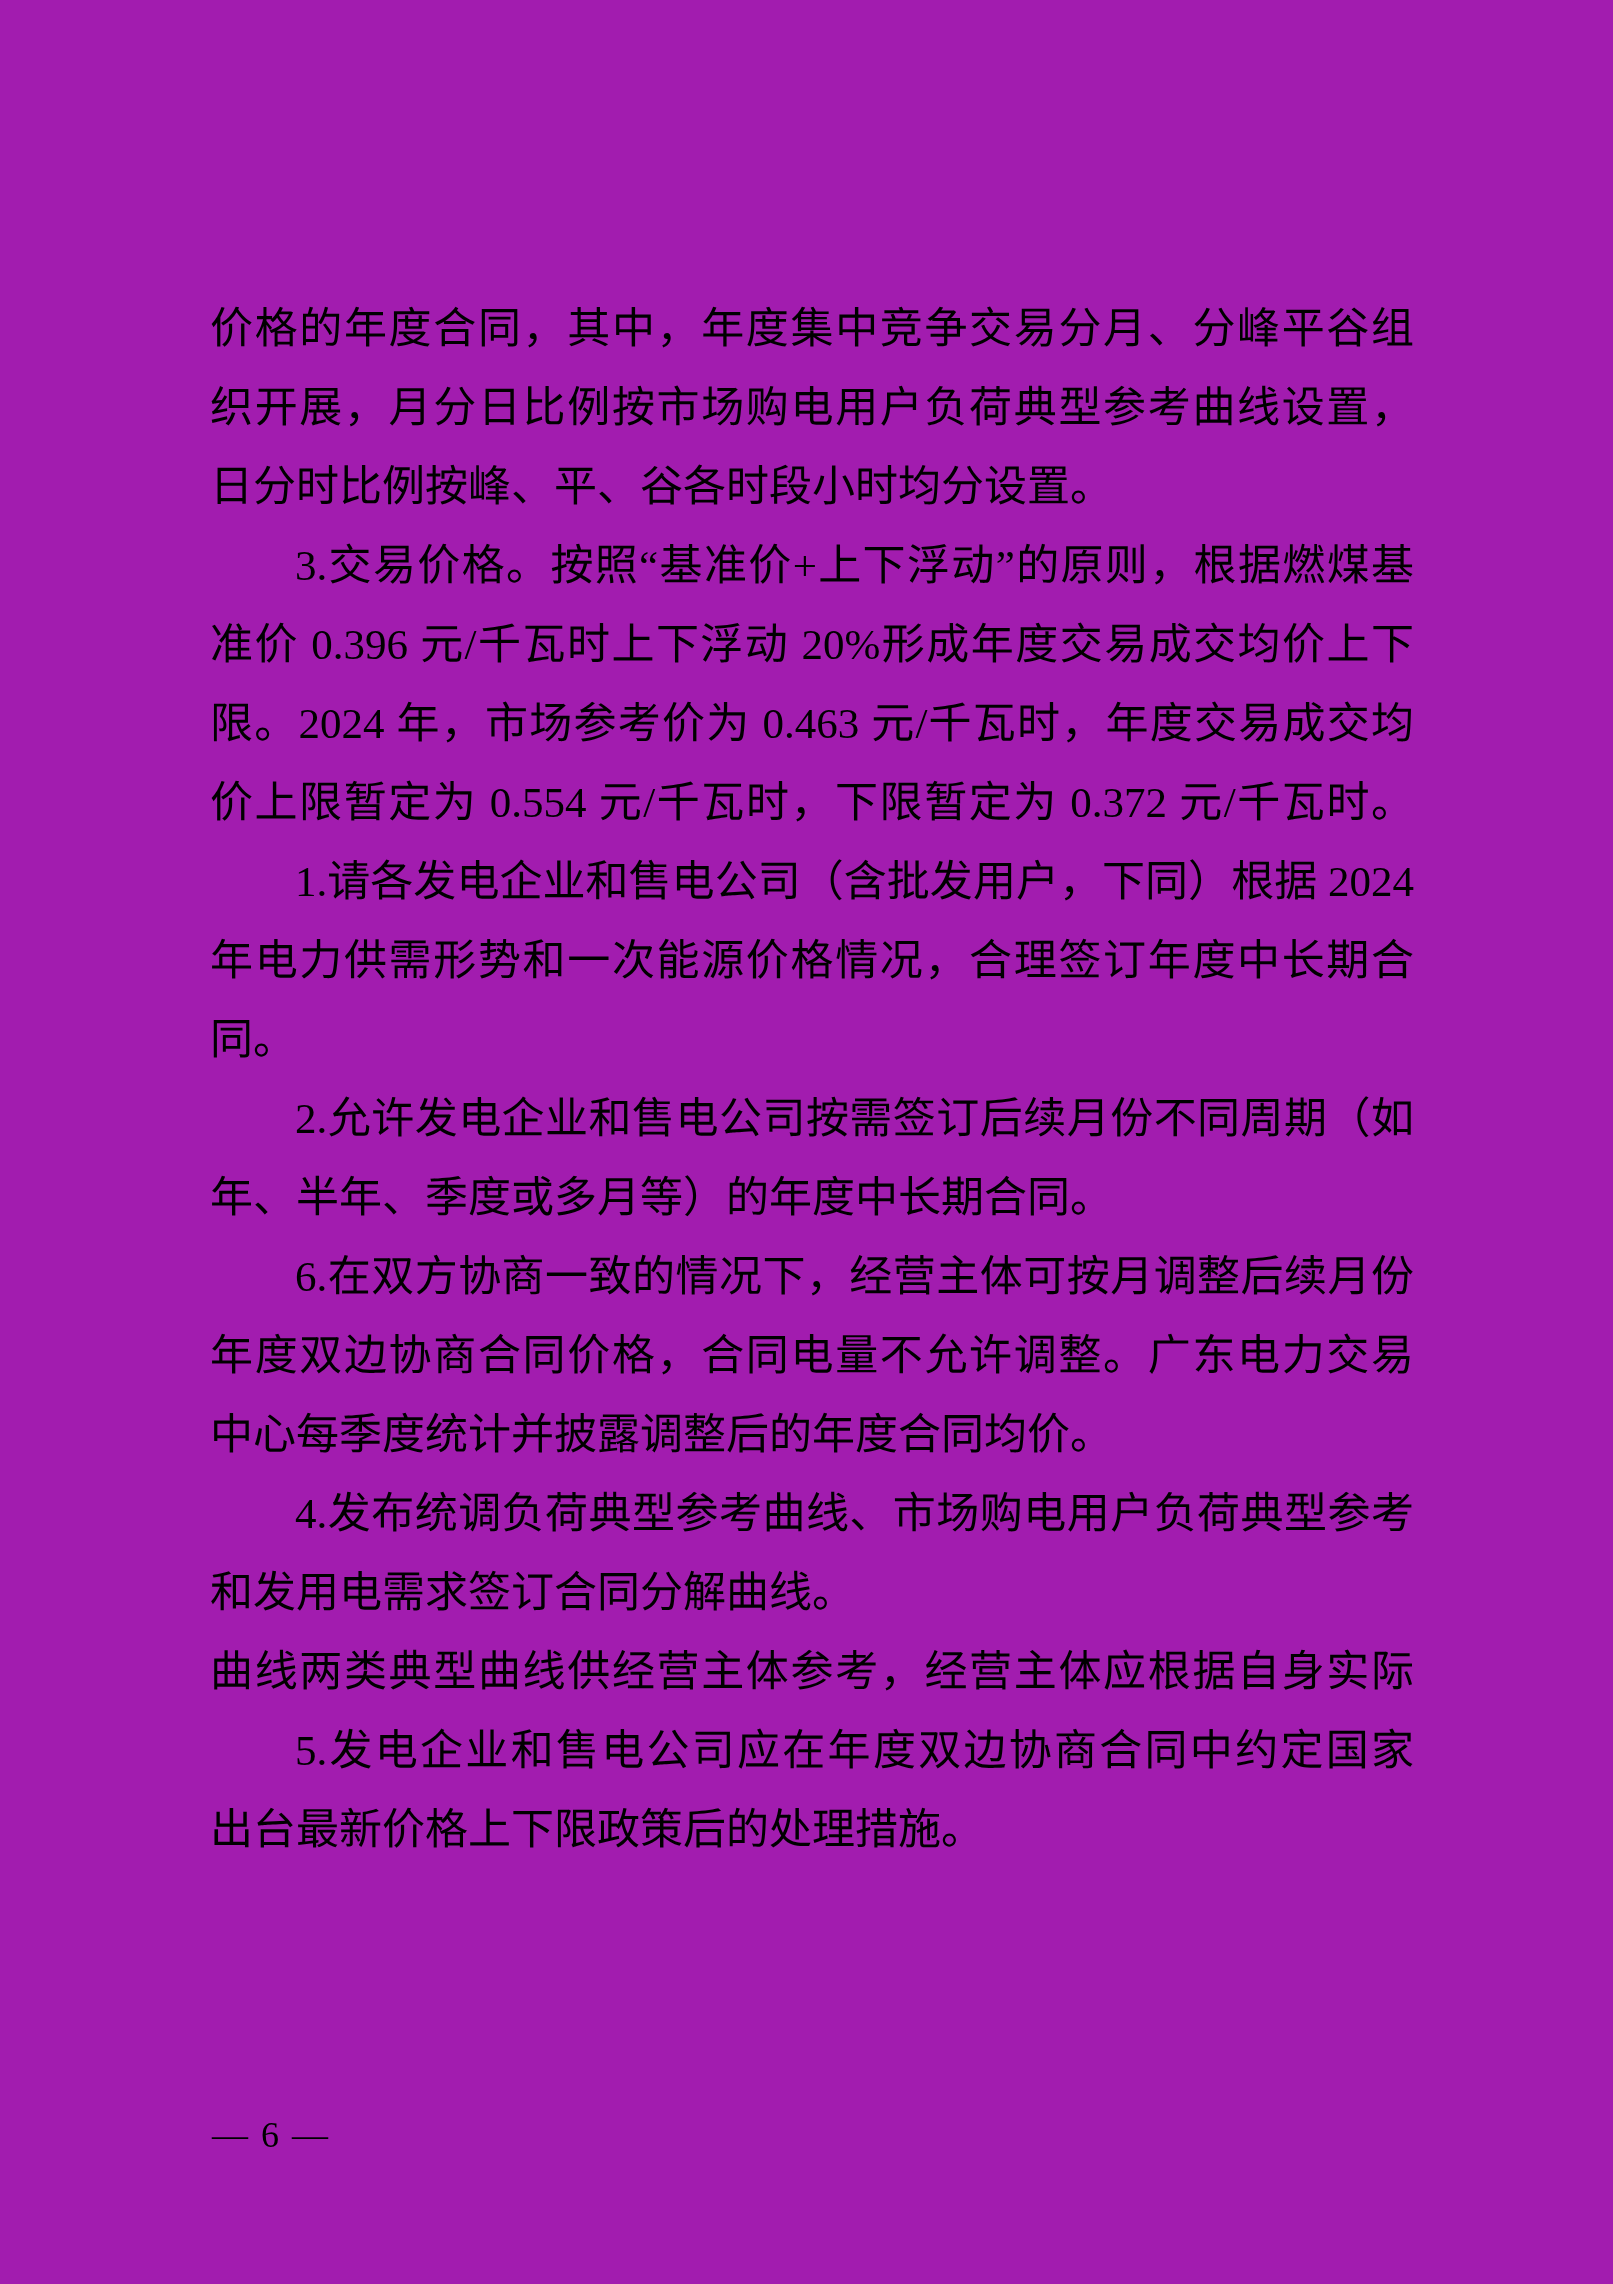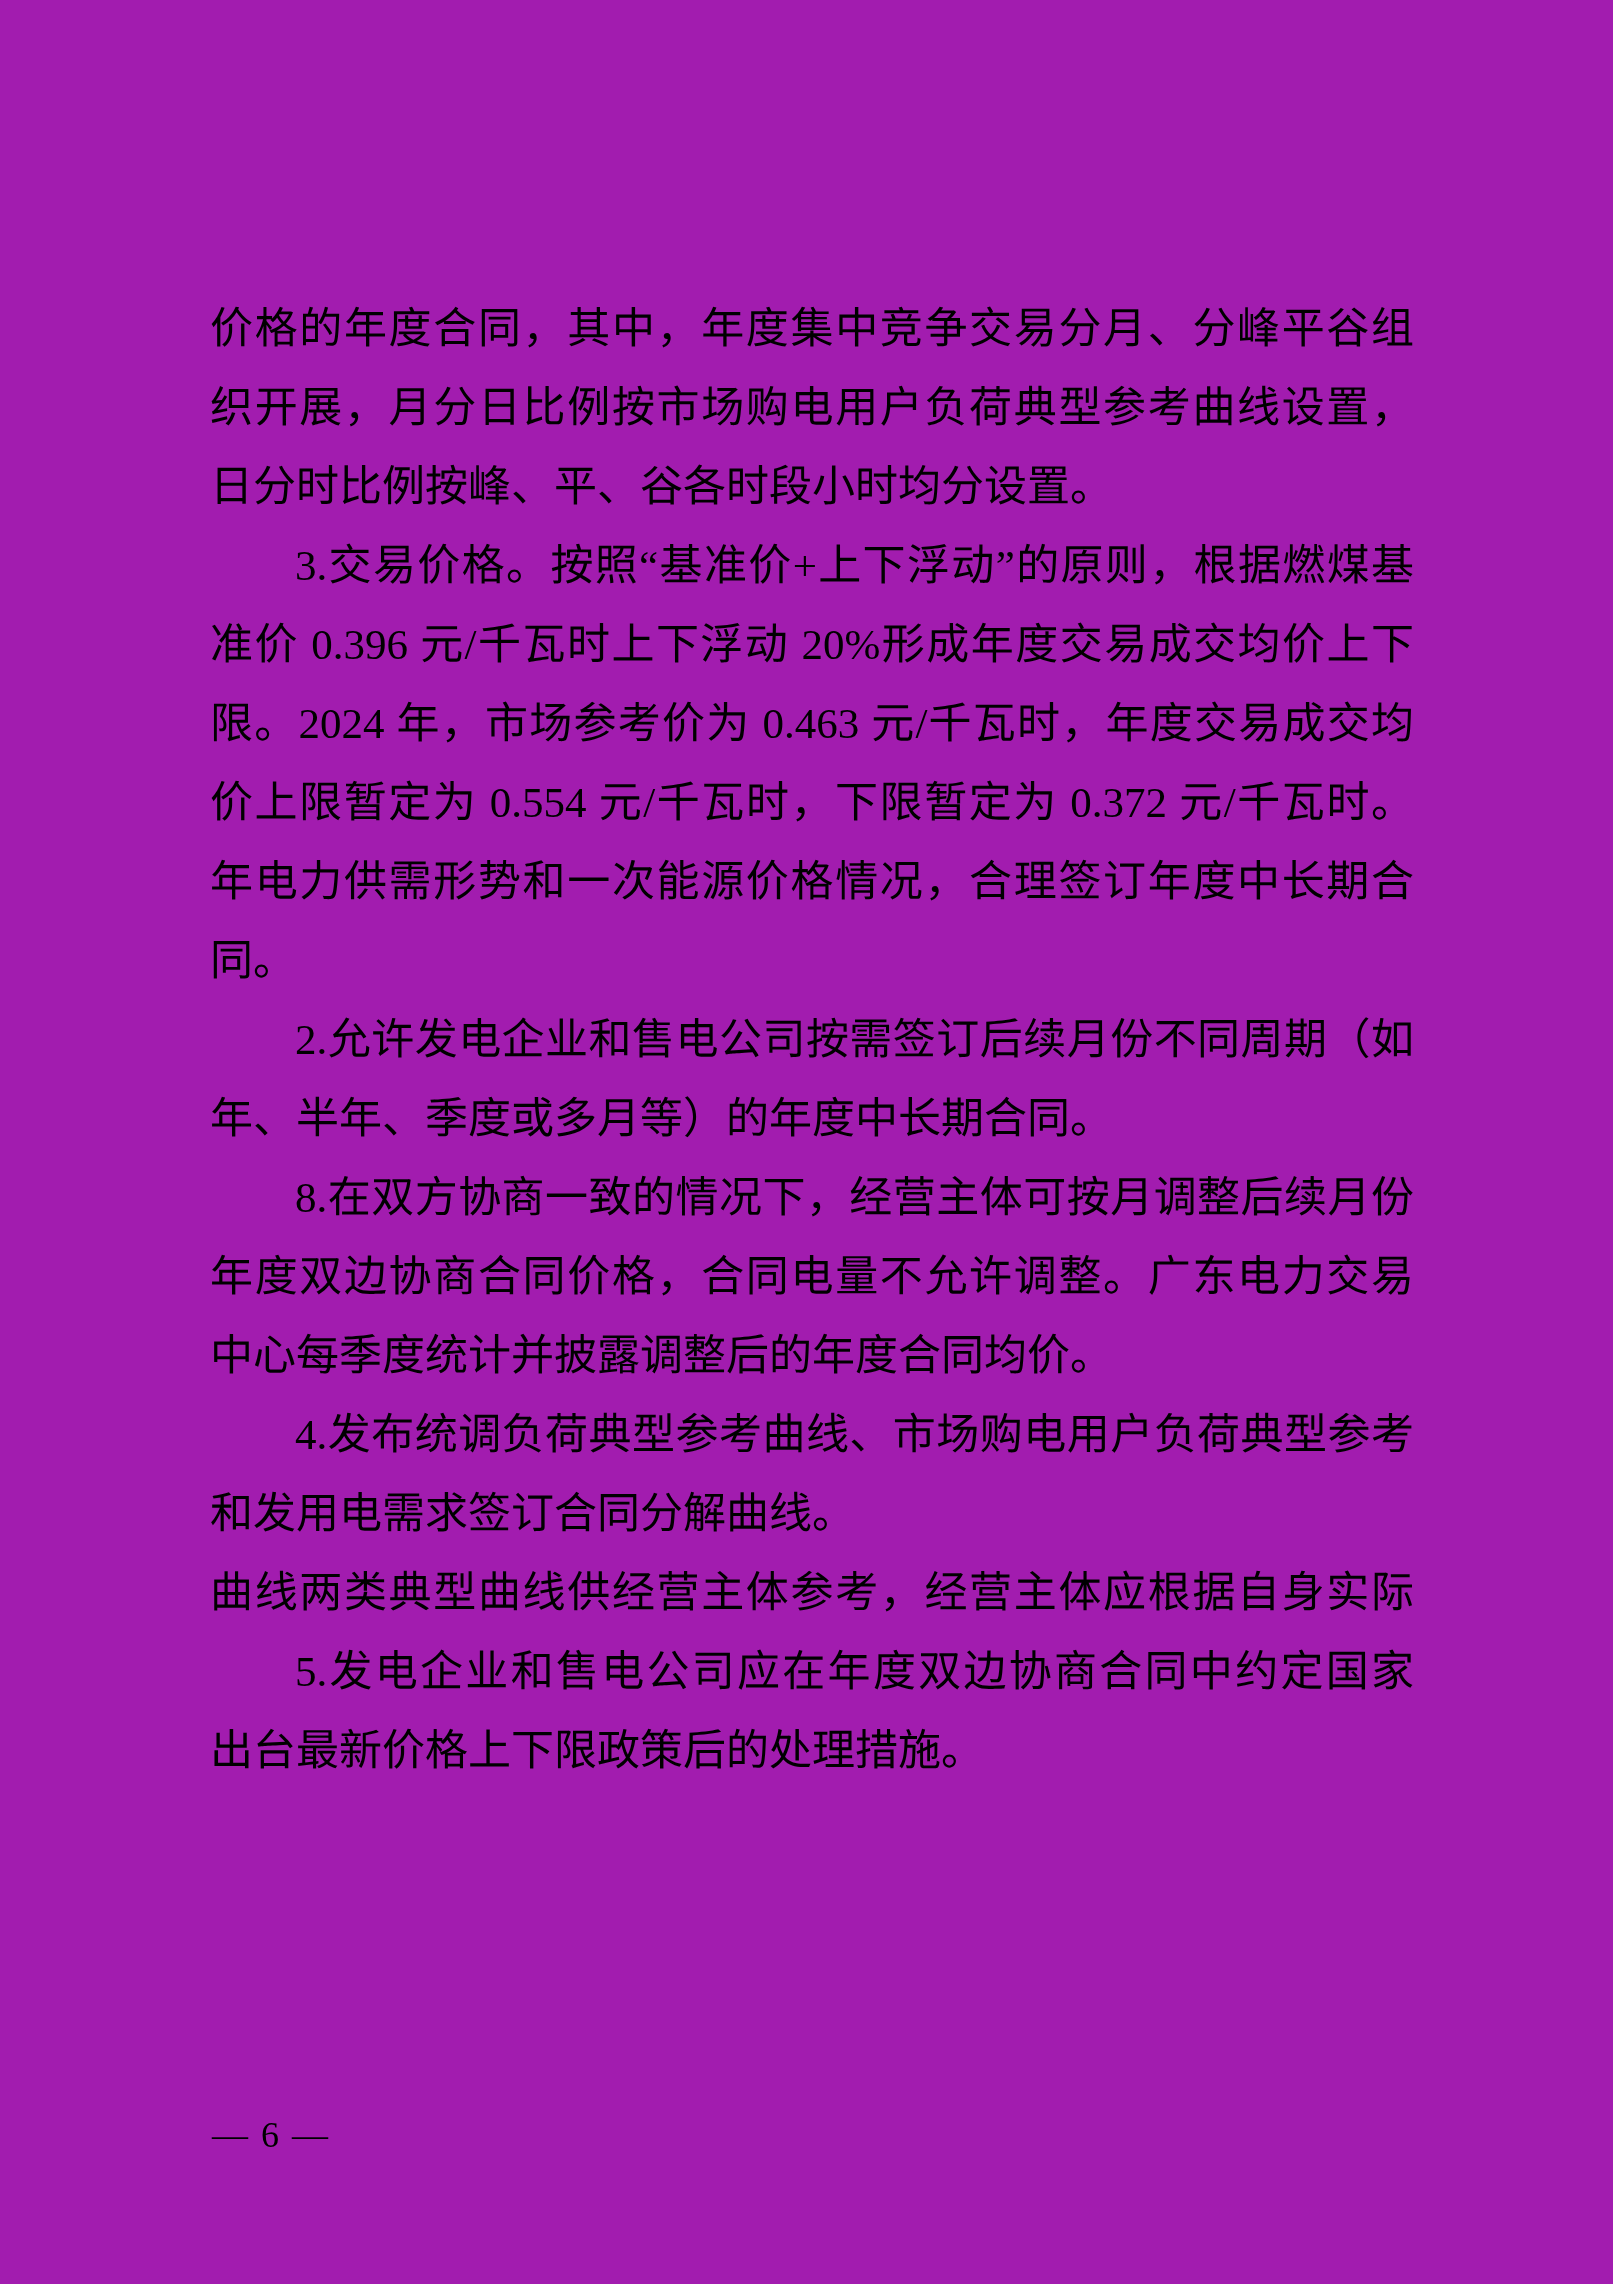--- a/index.html
+++ b/index.html
@@ -53,25 +53,26 @@
 
 <div class="page">
   <div class="doc">
       <div class="line just">价格的年度合同，其中，年度集中竞争交易分月、分峰平谷组</div>
       <div class="line just">织开展，月分日比例按市场购电用户负荷典型参考曲线设置，</div>
       <div class="line">日分时比例按峰、平、谷各时段小时均分设置。</div>
       <div class="line indent just">3.交易价格。按照“基准价+上下浮动”的原则，根据燃煤基</div>
       <div class="line just">准价 0.396 元/千瓦时上下浮动 20%形成年度交易成交均价上下</div>
       <div class="line just">限。2024 年，市场参考价为 0.463 元/千瓦时，年度交易成交均</div>
       <div class="line just">价上限暂定为 0.554 元/千瓦时，下限暂定为 0.372 元/千瓦时。</div>
+      <div class="line indent just">1.请各发电企业和售电公司（含批发用户，下同）根据 2024</div>
       <div class="line just">年电力供需形势和一次能源价格情况，合理签订年度中长期合</div>
       <div class="line">同。</div>
       <div class="line indent just">2.允许发电企业和售电公司按需签订后续月份不同周期（如</div>
       <div class="line">年、半年、季度或多月等）的年度中长期合同。</div>
-      <div class="line indent just">8.在双方协商一致的情况下，经营主体可按月调整后续月份</div>
+      <div class="line indent just">6.在双方协商一致的情况下，经营主体可按月调整后续月份</div>
       <div class="line just">年度双边协商合同价格，合同电量不允许调整。广东电力交易</div>
       <div class="line">中心每季度统计并披露调整后的年度合同均价。</div>
       <div class="line indent just">4.发布统调负荷典型参考曲线、市场购电用户负荷典型参考</div>
       <div class="line">和发用电需求签订合同分解曲线。</div>
       <div class="line just">曲线两类典型曲线供经营主体参考，经营主体应根据自身实际</div>
       <div class="line indent just">5.发电企业和售电公司应在年度双边协商合同中约定国家</div>
       <div class="line">出台最新价格上下限政策后的处理措施。</div>
     </div>
   <div class="footer">
     <span>— 6 —</span>

